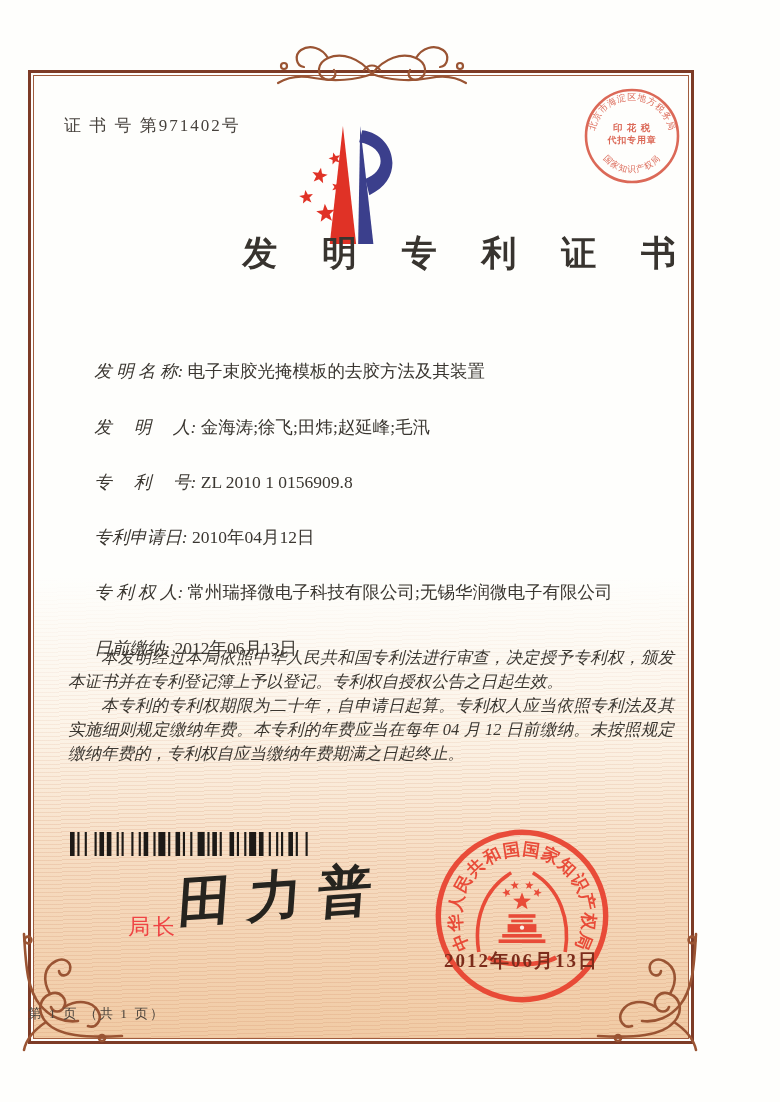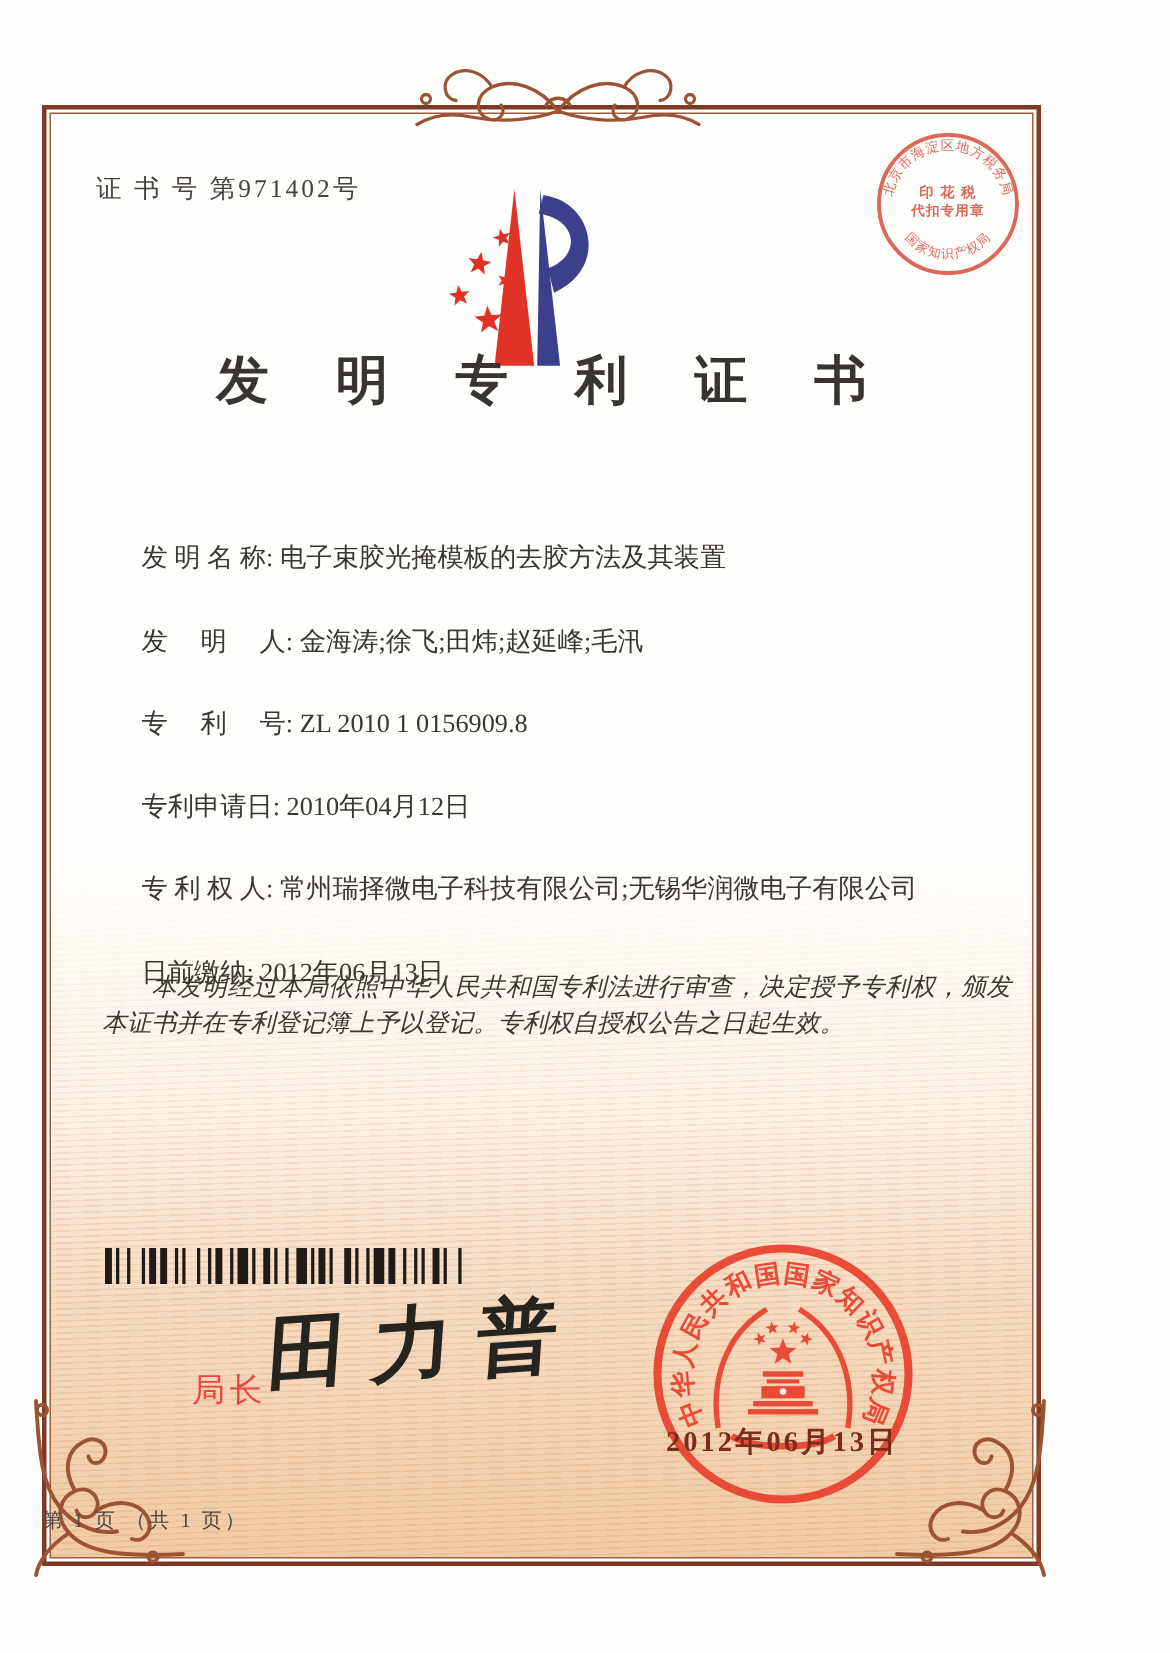--- a/index.html
+++ b/index.html
@@ -38,27 +38,27 @@
     pointer-events:none;
   }
   .ornament{ position:absolute; pointer-events:none; }
   
   .cert-number{
     position:absolute; left:64px; top:114px; font-size:17px;
     letter-spacing:2px; color:#47423d; white-space:pre;
   }
   .logo{ position:absolute; left:292px; top:120px; width:112px; height:132px; }
   .title{
-    position:absolute; left:28px; top:230px; width:666px; text-align:center;
+    position:absolute; left:28px; top:230px; width:666px; text-align:right;
     font-size:35px; font-weight:bold; letter-spacing:18px; text-indent:18px;
     color:#38342f;
   }
   .fields{ position:absolute; left:68px; top:332px; width:600px; }
   .field-row{ position:absolute; left:0; font-size:17.5px; white-space:pre; color:#3a3630;}
-  .field-row .lab{ display:inline-block; white-space:pre; }
+  .field-row .lab{ display:inline-block; white-space:pre;font-style:italic; }
   .field-row .val{ white-space:pre;font-family:Liberation Serif, serif; }
   .r0{top:6px;} .r1{top:62px;} .r2{top:117px;} .r3{top:172px;} .r4{top:227px;} .r5{top:283px;}
   .paras{
     position:absolute; left:68px; top:646px; width:606px;
     font-size:16.5px; line-height:24px; text-align:justify; color:#3a3630;font-style:italic;
   }
   .paras p{ margin:0; text-indent:2em; }
   
   .barcode{ position:absolute; left:70px; top:832px; width:238px; height:24px; }
   
@@ -169,20 +169,21 @@
     <div class="field-row r4">
       <span class="lab">专 利 权 人: </span><span class="val">常州瑞择微电子科技有限公司;无锡华润微电子有限公司</span>
     </div>
     <div class="field-row r5">
       <span class="lab">日前缴纳: </span><span class="val">2012年06月13日</span>
     </div>
   </div>
 
   <div class="paras">
     <p>本发明经过本局依照中华人民共和国专利法进行审查，决定授予专利权，颁发本证书并在专利登记簿上予以登记。专利权自授权公告之日起生效。</p>
+    <p>本专利的专利权期限为二十年，自申请日起算。专利权人应当依照专利法及其实施细则规定缴纳年费。本专利的年费应当在每年 04 月 12 日前缴纳。未按照规定缴纳年费的，专利权自应当缴纳年费期满之日起终止。</p>
   </div>
 
   <svg class="barcode" id="barcode-svg" viewBox="0 0 238 24" preserveAspectRatio="none">
       <rect x="0.00" y="0" width="4.61" height="24" fill="#1d1a17"></rect>
       <rect x="7.36" y="0" width="2.15" height="24" fill="#1d1a17"></rect>
       <rect x="14.72" y="0" width="2.15" height="24" fill="#1d1a17"></rect>
       <rect x="24.54" y="0" width="2.15" height="24" fill="#1d1a17"></rect>
       <rect x="29.44" y="0" width="4.61" height="24" fill="#1d1a17"></rect>
       <rect x="36.80" y="0" width="4.61" height="24" fill="#1d1a17"></rect>
       <rect x="46.62" y="0" width="2.15" height="24" fill="#1d1a17"></rect>

